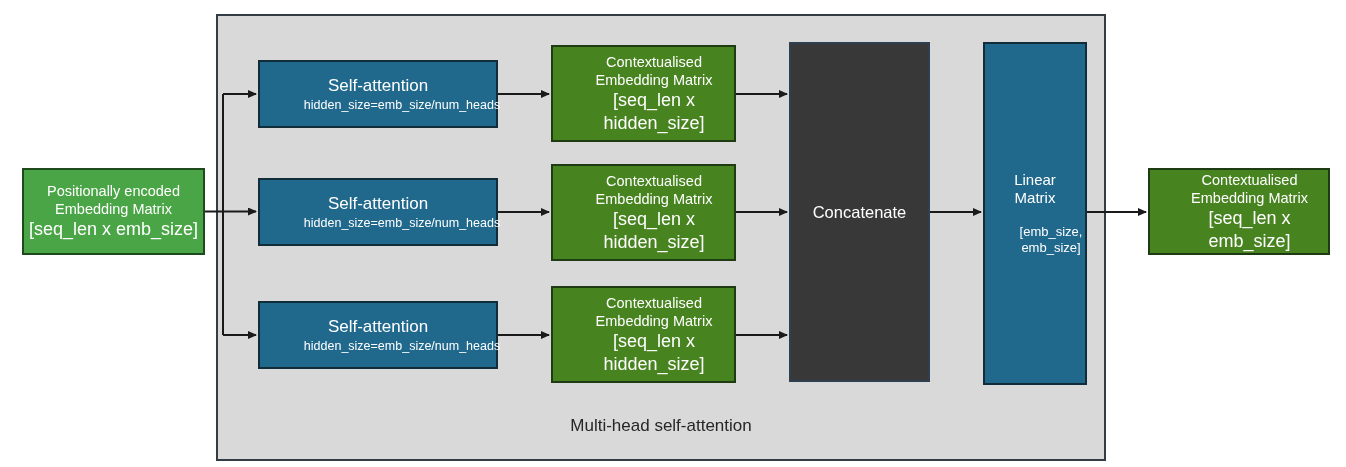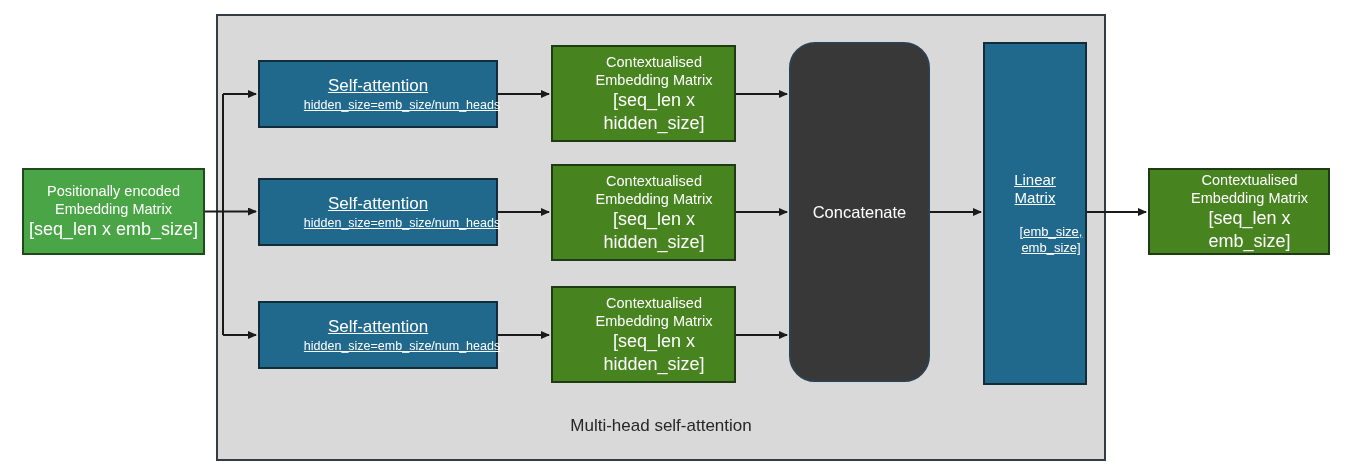--- a/index.html
+++ b/index.html
@@ -51,21 +51,20 @@
     border:2px solid var(--green_input_border);
   }
   .green-dark{
     background:var(--green_dark);
     border:2px solid var(--green_dark_border);
     padding-left:21px;
   }
   .blue{
     background:var(--blue);
     border:2px solid var(--blue_border);
-    text-decoration:underline;
   }
   .concat{
     background:var(--concat_bg);
     border:2px solid var(--concat_border);
   }
   .t-main{font-size:14.5px;}
   .t-dims{font-size:18px;}
   .t-sa{font-size:17px;}
   .t-sub{font-size:12.5px;margin-top:2px;margin-left:48px;}
   .t-concat{font-size:16.5px;}
@@ -121,21 +120,21 @@
   <div class="node blue" style="left:258px;top:301px;width:240px;height:68px;">
     <div class="t-sa">Self-attention</div>
     <div class="t-sub">hidden_size=emb_size/num_heads</div>
   </div>
   <div class="node green-dark" style="left:551px;top:286px;width:185px;height:97px;">
     <div class="t-main">Contextualised</div>
     <div class="t-main">Embedding Matrix</div>
     <div class="t-dims">[seq_len x hidden_size]</div>
   </div>
 
-  <div class="node concat" style="left:789px;top:42px;width:141px;height:340px;border-radius:26px;">
+  <div class="node concat" style="left:789px;top:42px;width:141px;height:340px;">
     <div class="t-concat">Concatenate</div>
   </div>
 
   <div class="node blue" style="left:983px;top:42px;width:104px;height:343px;">
     <div class="t-linear">Linear</div>
     <div class="t-linear">Matrix</div>
     <div class="gap"></div>
     <div class="t-linear-dims">[emb_size,</div>
     <div class="t-linear-dims">emb_size]</div>
   </div>

